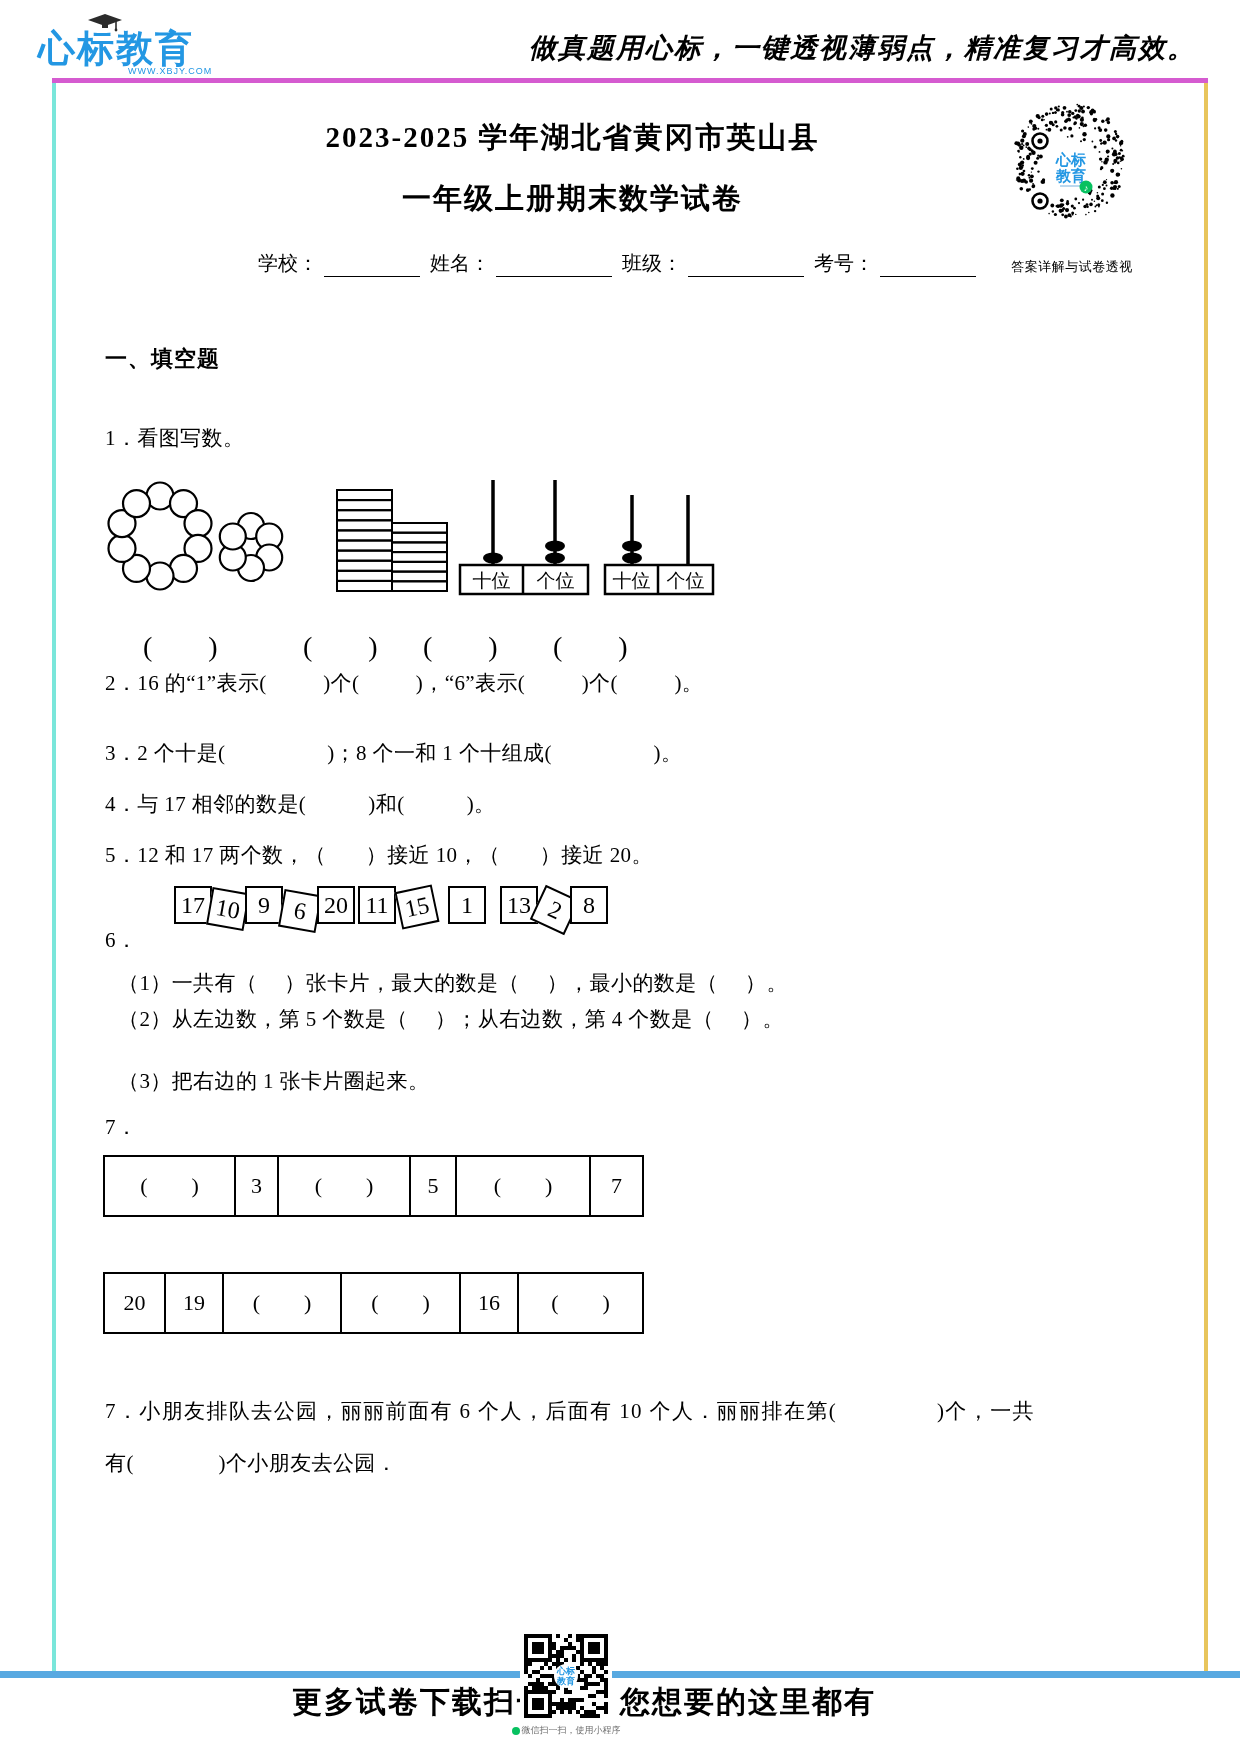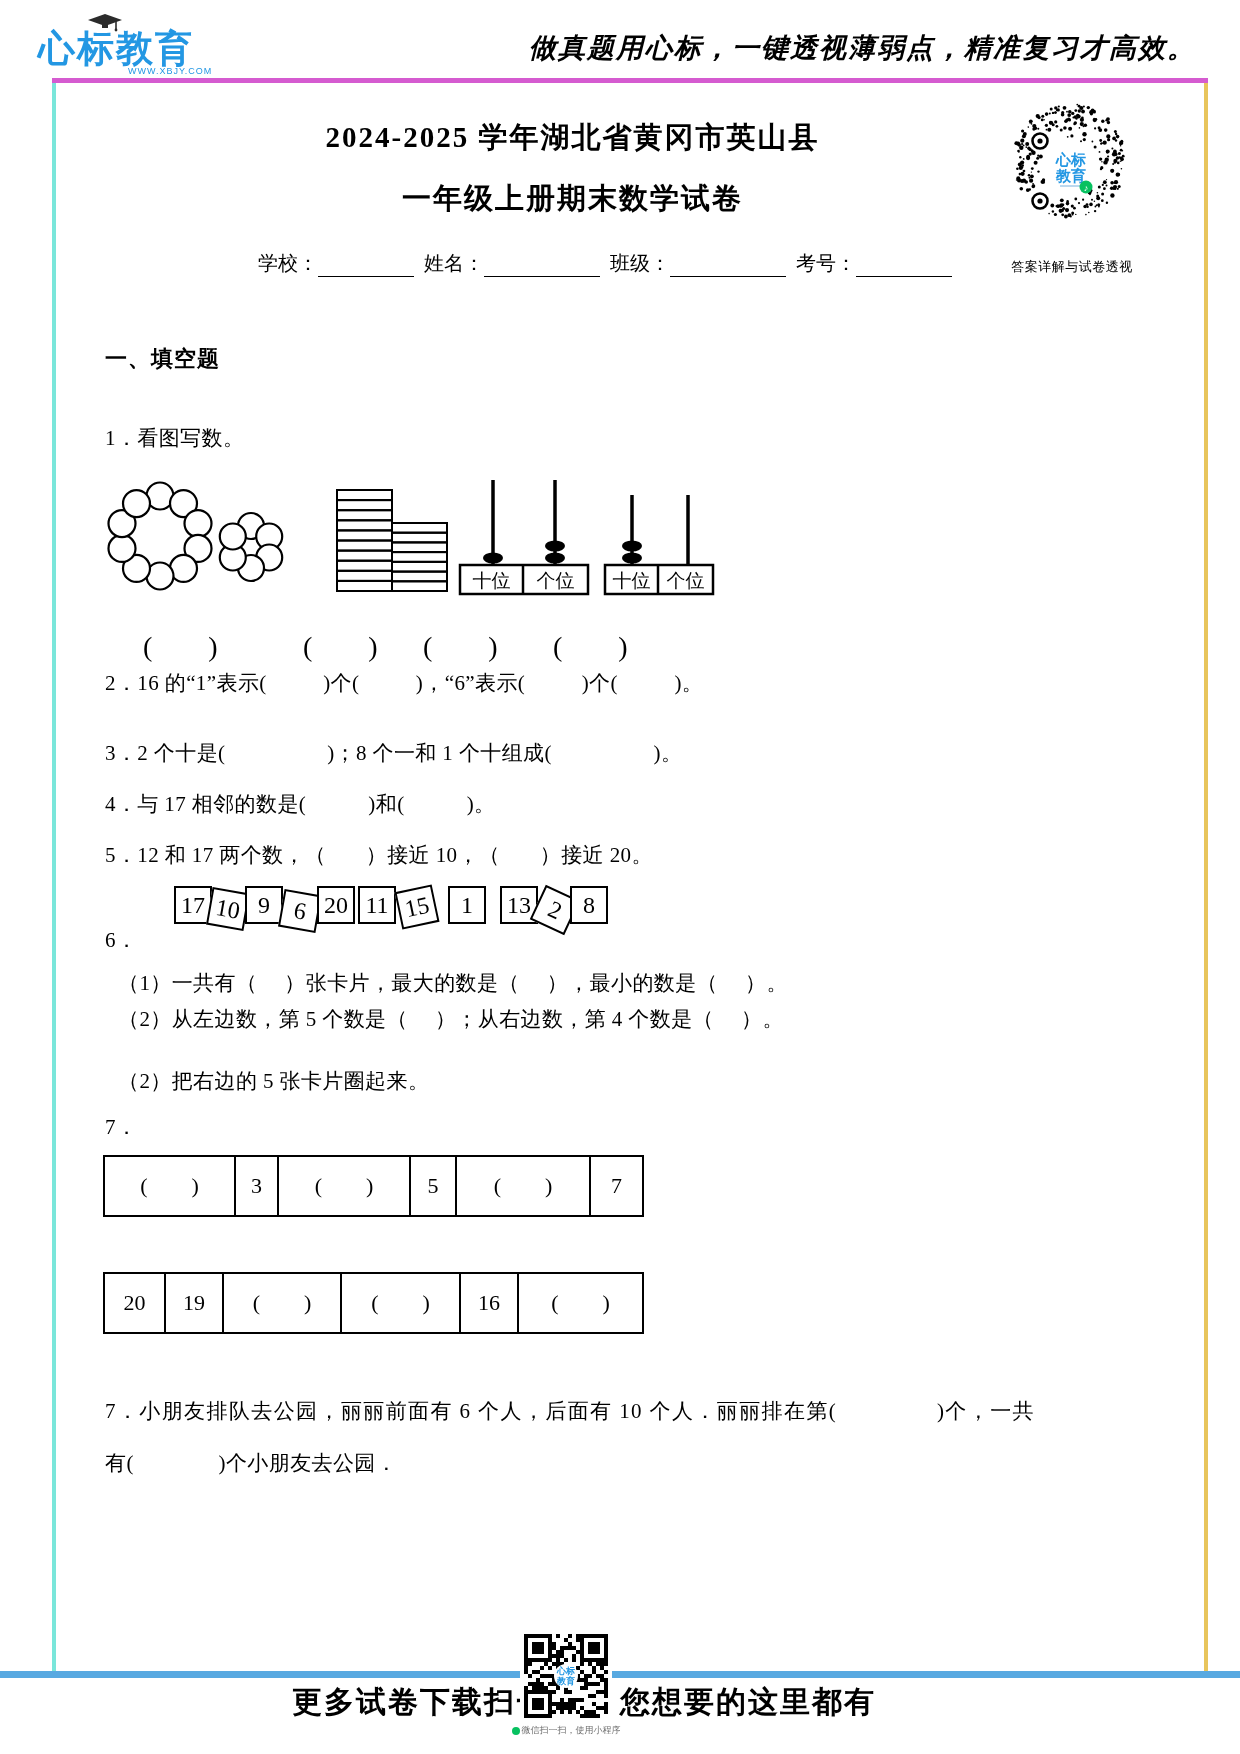--- a/index.html
+++ b/index.html
@@ -23,21 +23,21 @@
 
   
   .center-line { left:55px; width:1035px; text-align:center; font-weight:bold; font-size:29px; letter-spacing:2px; }
   .title1 { top:118px; }
   .title2 { top:179px; }
   .qr-top { left:1014px; top:101px; width:112px; height:118px; }
   .qr-top-caption { left:1002px; top:258px; width:140px; text-align:center; font-size:13px; letter-spacing:0.5px; }
 
   
   .info-line { left:258px; top:250px; font-size:20px; display:flex; }
-  .info-field { display:flex; align-items:flex-end; margin-right:10px; }
+  .info-field { display:flex; align-items:flex-end; margin-right:10px;gap:6px; }
   .info-ul { display:inline-block; border-bottom:1.6px solid #000; height:24px; }
   .ulw-a { width:96px; } .ulw-b { width:116px; } .ulw-c { width:116px; } .ulw-d { width:96px; }
 
   
   .sect { left:105px; top:344px; font-size:22px; font-weight:bold; letter-spacing:1px; }
   .q { left:105px; font-size:21px; white-space:pre; letter-spacing:0.4px; }
   .q1t   { top:424px; }
   .q2t   { top:669px;text-align:center; }
   .q3t   { top:739px; }
   .q4t   { top:790px; }
@@ -89,21 +89,21 @@
     <rect x="14" y="9" width="6" height="5" fill="#2b2b2b"></rect>
     <line x1="28" y1="7" x2="28" y2="15" stroke="#2b2b2b" stroke-width="1.6"></line>
     <circle cx="28" cy="16" r="1.4" fill="#2b2b2b"></circle>
   </svg>
   <div class="abs logo-url">WWW.XBJY.COM</div>
   <div class="abs slogan">做真题用心标，一键透视薄弱点，精准复习才高效。</div>
   <div class="abs pink-bar"></div>
   <div class="abs border-left"></div>
   <div class="abs border-right"></div>
 
-  <div class="abs center-line title1">2024-2025 学年湖北省黄冈市英山县</div>
+  <div class="abs center-line title1">2023-2025 学年湖北省黄冈市英山县</div>
   <div class="abs center-line title2">一年级上册期末数学试卷</div>
 
   <svg id="qr-top" class="abs qr-top" viewBox="0 0 112 118">
       <circle cx="105.4" cy="52.6" r="1.5" fill="#000"></circle>
       <circle cx="20.1" cy="84.7" r="1.1" fill="#000"></circle>
       <circle cx="8.1" cy="43.0" r="1.1" fill="#000"></circle>
       <circle cx="84.7" cy="103.7" r="1.5" fill="#000"></circle>
       <circle cx="69.1" cy="98.7" r="1.1" fill="#000"></circle>
       <circle cx="19.5" cy="51.7" r="2.2" fill="#000"></circle>
       <circle cx="56.8" cy="115.4" r="1.0" fill="#000"></circle>
@@ -474,21 +474,21 @@
       <div class="card" style="margin-left: -2px; transform: translateY(0px) rotate(0deg);">20</div>
       <div class="card" style="margin-left: 3px; transform: translateY(0px) rotate(0deg);">11</div>
       <div class="card" style="margin-left: 2px; transform: translateY(2px) rotate(-12deg);">15</div>
       <div class="card" style="margin-left: 12px; transform: translateY(0px) rotate(0deg);">1</div>
       <div class="card" style="margin-left: 14px; transform: translateY(0px) rotate(0deg);">13</div>
       <div class="card" style="margin-left: -2px; transform: translateY(5px) rotate(25deg);">2</div>
       <div class="card" style="margin-left: -4px; transform: translateY(0px) rotate(0deg);">8</div>
     </div>
   <div class="abs q sub1">（1）一共有（　 ）张卡片，最大的数是（　 ），最小的数是（　 ）。</div>
   <div class="abs q sub2">（2）从左边数，第 5 个数是（　 ）；从右边数，第 4 个数是（　 ）。</div>
-  <div class="abs q sub3">（2）把右边的 5 张卡片圈起来。</div>
+  <div class="abs q sub3">（3）把右边的 1 张卡片圈起来。</div>
 
   <div class="abs q q7lab">7．</div>
   <div id="tbl1" class="abs seq-table tbl1">
       <div class="t-cell" style="width: 129px;">(　　)</div>
       <div class="t-cell" style="width: 43px;">3</div>
       <div class="t-cell" style="width: 132px;">(　　)</div>
       <div class="t-cell" style="width: 46px;">5</div>
       <div class="t-cell" style="width: 134px;">(　　)</div>
       <div class="t-cell" style="width: 53px;">7</div>
     </div>

